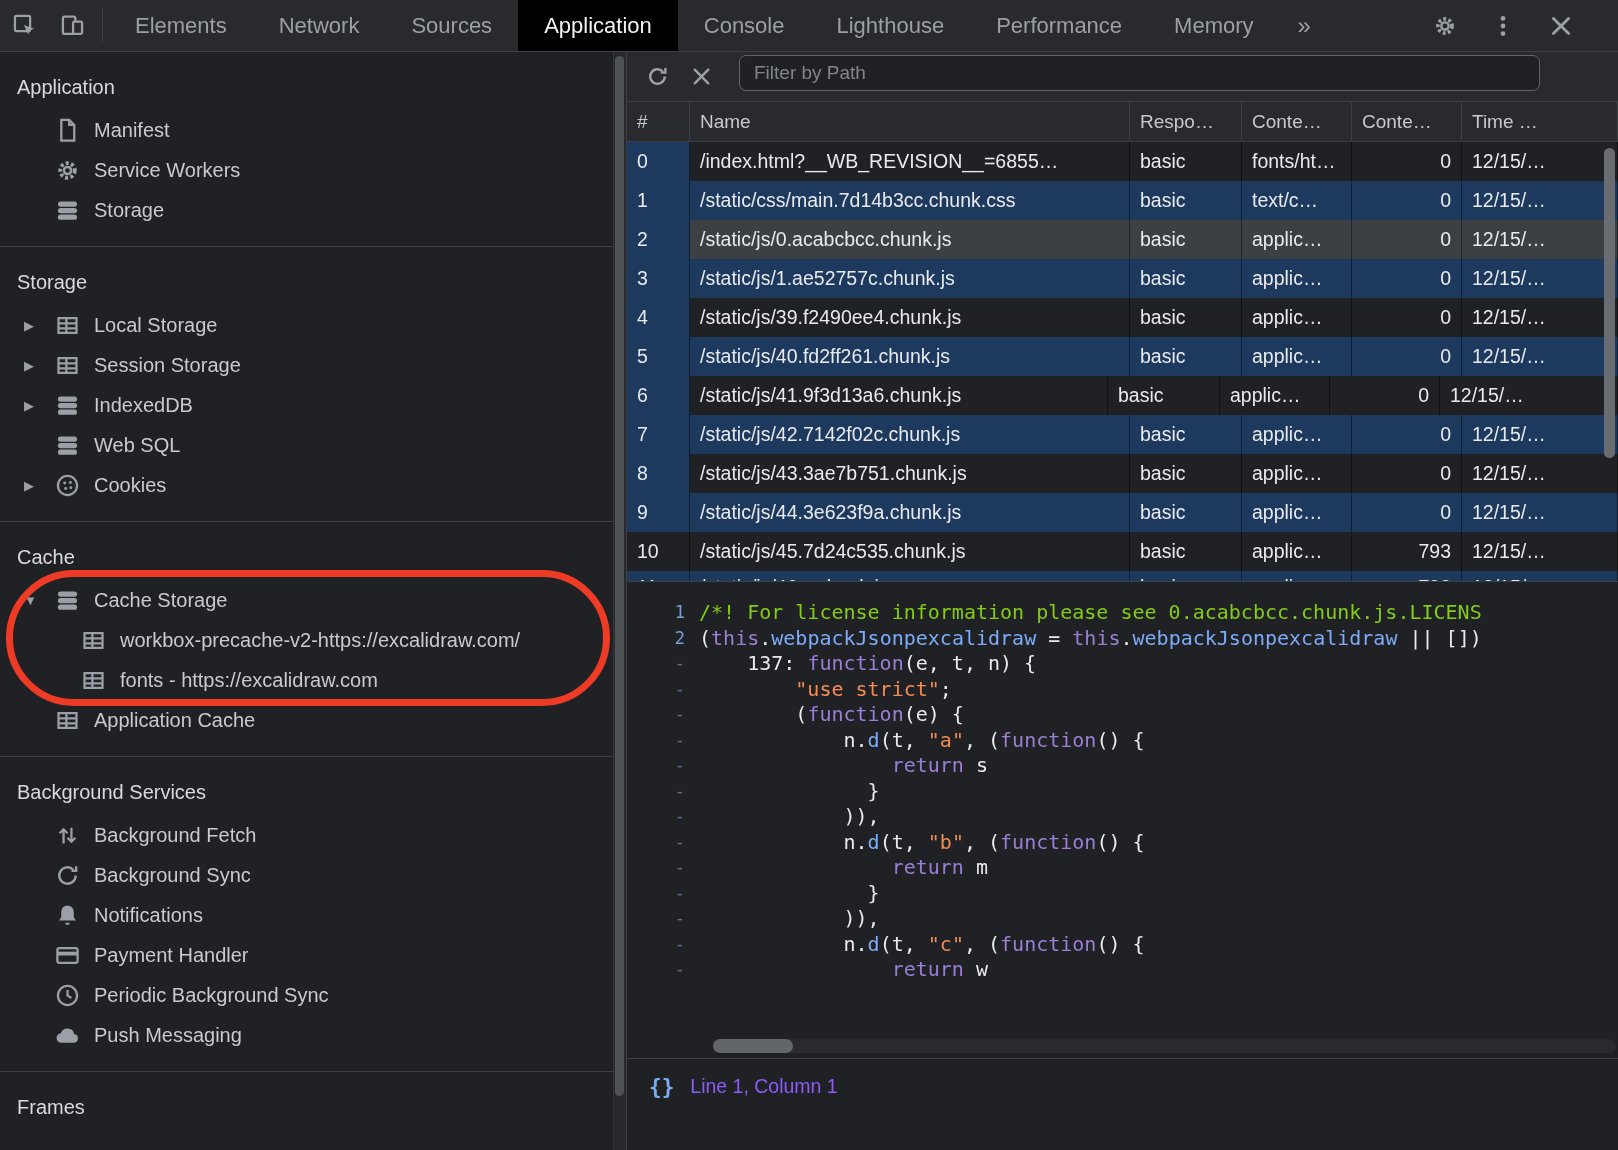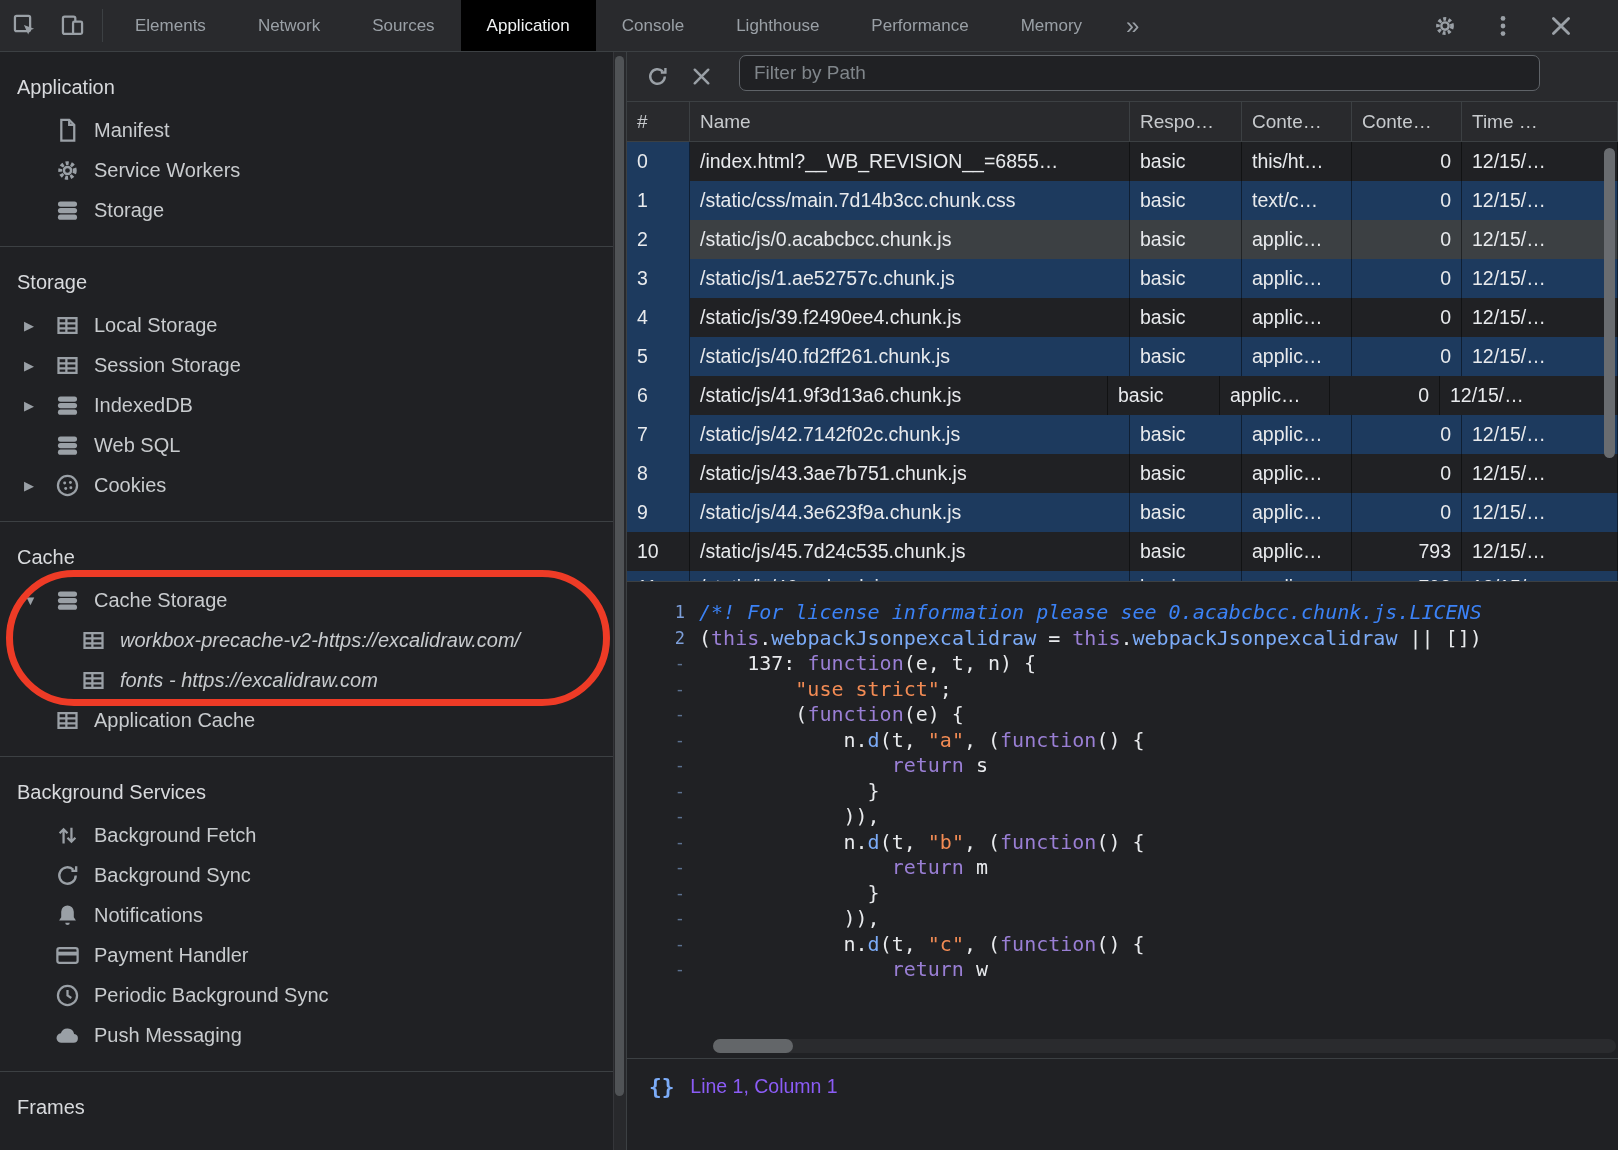--- a/index.html
+++ b/index.html
@@ -10,36 +10,36 @@
     position:relative;
   }
   .devtools { width:100%; height:100%; display:flex; flex-direction:column; }
 
   
   .tabbar { height:52px; background:#292a2d; border-bottom:1px solid #3c4043; display:flex; align-items:stretch; flex:none; }
   .tool-btn { width:48px; display:flex; align-items:center; justify-content:center; color:#9aa0a6; }
   .tool-btn svg { width:27px; height:27px; }
   .vdivider { width:1px; background:#3c4043; margin:9px 6px; }
   .tabs { display:flex; align-items:stretch; }
-  .tab { padding:16px 26px; display:flex; align-items:center; color:#9aa0a6; font-size:17px; white-space:nowrap; }
+  .tab { padding:16px 26px; display:flex; align-items:center; color:#9aa0a6; font-size:22px; white-space:nowrap; }
   .tab.active { background:#000; color:#f1f3f4; }
   .more-tabs { color:#9aa0a6; font-size:24px; padding:0 18px; display:flex; align-items:center; }
   .tabbar-right { margin-left:auto; display:flex; align-items:center; gap:32px; padding-right:44px; color:#9aa0a6; }
   .tabbar-right svg { width:26px; height:26px; }
 
   
   .main { flex:1; display:flex; min-height:0; }
 
   
   .sidebar { width:627px; flex:none; border-right:1px solid #3c4043; position:relative; overflow:hidden; }
   .sb-section { padding:12px 0 16px; border-top:1px solid #3c4043; }
   .sb-section:first-child { border-top:none; }
   .sb-header { height:46px; display:flex; align-items:center; padding-left:17px; font-size:20px; color:#d8dadd; }
   .sb-item { height:40px; display:flex; align-items:center; padding-left:24px; color:#c8cbce; font-size:20px; white-space:nowrap; }
-  .sb-child { padding-left:50px;font-style:italic; }
+  .sb-child { padding-left:50px; }
   .sb-exp { width:30px; font-size:13px; color:#9aa0a6; flex:none; }
   .sb-icon { width:27px; height:27px; margin-right:13px; color:#9aa0a6; flex:none; display:flex; }
   .sb-icon svg { width:100%; height:100%; }
   .sb-scroll-track { position:absolute; top:0; right:0; width:13px; height:100%; background:#28292c; border-left:1px solid #35363a; }
   .sb-scroll-thumb { position:absolute; top:4px; right:2px; width:9px; height:1040px; background:#505356; border-radius:5px; }
   .annotation-oval { position:absolute; left:6px; top:518px; width:604px; height:136px; border:7px solid #ee3b26; border-radius:70px; pointer-events:none; z-index:5; }
 
   
   .rightpanel { flex:1; display:flex; flex-direction:column; min-width:0; }
 
@@ -70,21 +70,21 @@
   .preview-tabs { height:48px; flex:none; background:#292a2d; border-bottom:1px solid #3c4043; display:flex; align-items:stretch; }
   .ptab { padding:0 30px; display:flex; align-items:center; font-size:19.5px; color:#bdc1c6; }
   .ptab.active { background:#000; color:#fff; }
 
   .code-area { flex:1; position:relative; overflow:hidden; background:#202124; padding-top:18px;
                font-family:"DejaVu Sans Mono", monospace; font-size:20px; }
   .code-line { display:flex; line-height:25.5px; white-space:pre; }
   .gutter { width:72px; flex:none; text-align:right; padding-right:14px; color:#7c9ed9; font-size:17px; line-height:25.5px; }
   .gutter.dash { color:#5c7190; }
   .code-text { white-space:pre; }
-  .tok-comment { color:#3b82f6; font-style:italic; }
+  .tok-comment { color:#84cc16; }
   .tok-keyword { color:#9a7fd5; }
   .tok-string  { color:#f28b54; }
   .tok-ident   { color:#7cacf8; }
   .tok-plain   { color:#e8eaed; }
   .code-hscroll { position:absolute; left:86px; right:2px; bottom:5px; height:14px; background:#2a2b2e; border-radius:7px; }
   .code-hthumb { position:absolute; left:0; top:0; width:80px; height:14px; background:#636669; border-radius:7px; }
 
   .statusbar { height:92px; flex:none; border-top:1px solid #3c4043; background:#202124; display:flex; align-items:flex-start; padding:16px 0 0 22px; gap:16px; }
   .braces-icon { color:#7cacf8; font-family:"DejaVu Sans Mono", monospace; font-size:21px; font-weight:bold; }
   .status-text { color:#8b5cf6; font-size:19.5px; }
@@ -385,21 +385,21 @@
             <div class="th" style="width: 112px;">Respo…</div>
             <div class="th" style="width: 110px;">Conte…</div>
             <div class="th" style="width: 110px;">Conte…</div>
             <div class="th flex1">Time …</div>
           </div>
         <div id="tbody">
             <div class="trow">
               <div class="td num-navy" style="width: 63px;">0</div>
               <div class="td" style="width: 440px;">/index.html?__WB_REVISION__=6855…</div>
               <div class="td" style="width: 112px;">basic</div>
-              <div class="td" style="width: 110px;">this/ht…</div>
+              <div class="td" style="width: 110px;">fonts/ht…</div>
               <div class="td right" style="width: 110px;">0</div>
               <div class="td flex1">12/15/…</div>
             </div>
             <div class="trow navy">
               <div class="td num-navy" style="width: 63px;">1</div>
               <div class="td" style="width: 440px;">/static/css/main.7d14b3cc.chunk.css</div>
               <div class="td" style="width: 112px;">basic</div>
               <div class="td" style="width: 110px;">text/c…</div>
               <div class="td right" style="width: 110px;">0</div>
               <div class="td flex1">12/15/…</div>

